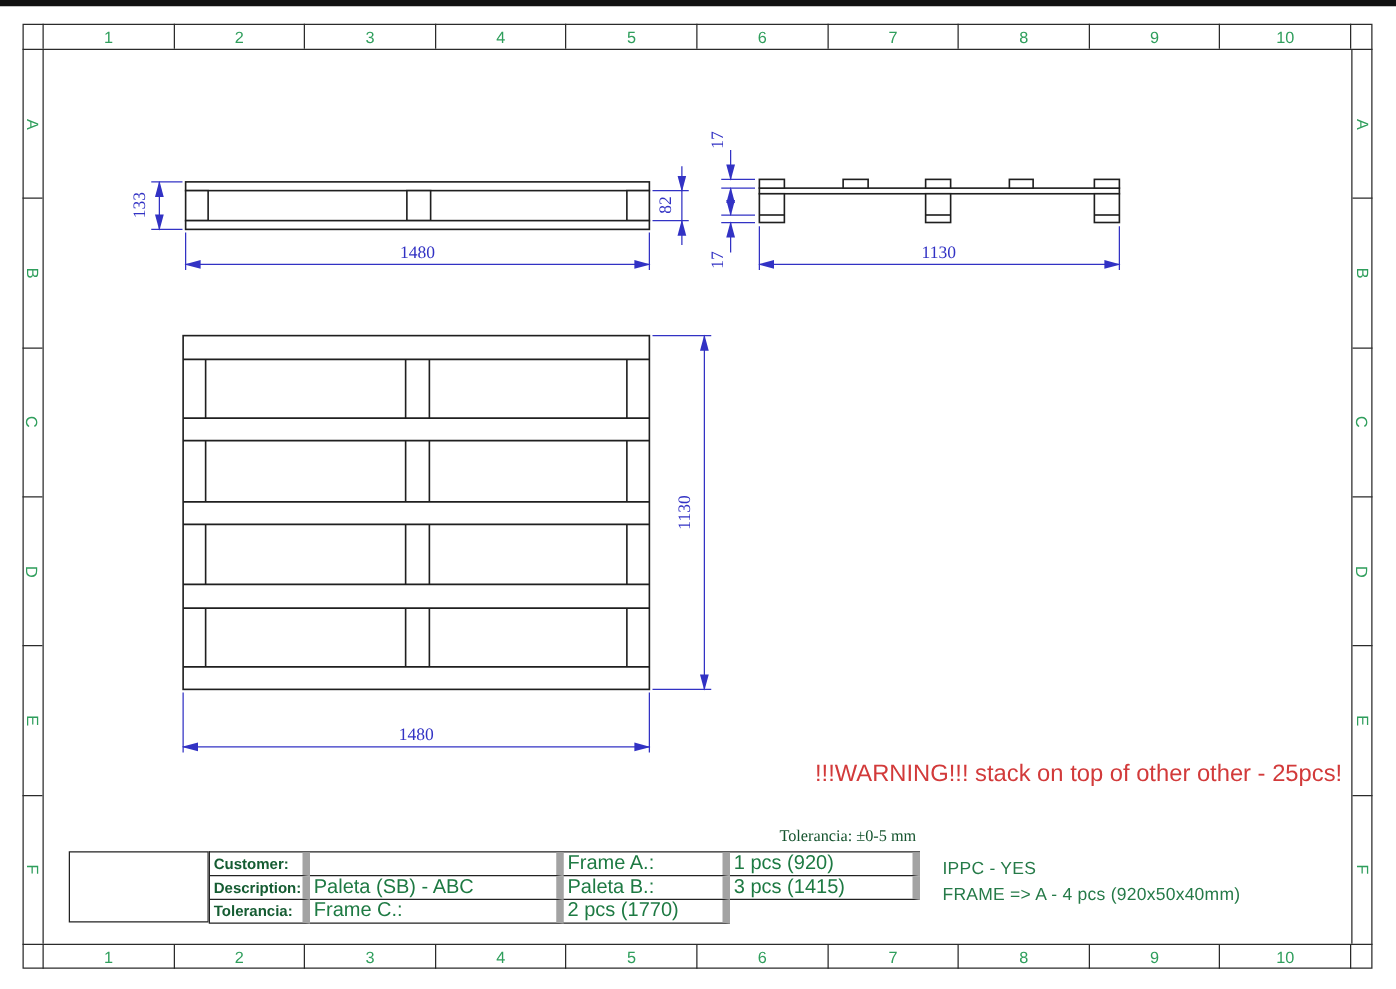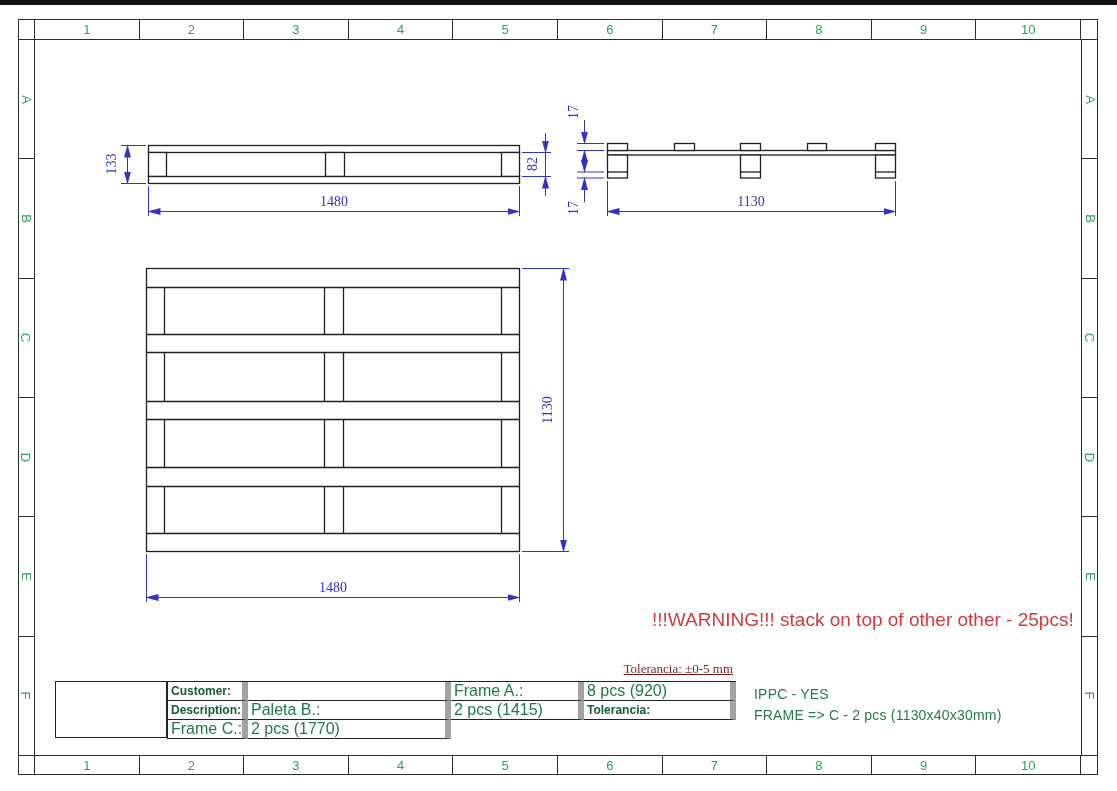--- a/index.html
+++ b/index.html
@@ -22,21 +22,21 @@
   .band-top .gcell:last-child,.band-bottom .gcell:last-child{border-right:none;}
   .band-left .gcell,.band-right .gcell{border-bottom:1px solid #2b2b2b;}
   .band-left .gcell:last-child,.band-right .gcell:last-child{border-bottom:none;}
   .corner{flex:0 0 17px;}
   .rot90{transform:rotate(90deg);}
   
   .drawing{position:absolute;left:0;top:0;}
   
   .warning{position:absolute;left:652px;top:609px;font-size:19px;color:#d23a3a;white-space:nowrap;}
   .tolerance{position:absolute;left:560px;top:661px;width:173px;text-align:right;
-             font-family:"Liberation Serif",serif;font-size:13px;color:#7f1d1d;white-space:nowrap;text-decoration:underline;}
+             font-family:"Liberation Serif",serif;font-size:13px;color:#14532d;white-space:nowrap;}
   .notes{position:absolute;left:754px;top:653px;font-size:14px;line-height:21px;
          color:#257a48;white-space:nowrap;letter-spacing:0.2px;margin-top:31px;}
   
   .left-box{position:absolute;left:55px;top:681px;width:112px;height:57px;border:1px solid #222;background:#fff;}
   .title-block{position:absolute;left:167px;top:681px;display:grid;
                grid-template-columns:80px 203px 133px 152px;grid-auto-rows:19px;
                border-left:1px solid #222;border-top:1px solid #222;background:#fff;}
   .tb-cell{border-right:6px solid #a3a3a3;border-bottom:1px solid #222;
            display:flex;align-items:center;padding:0 3px;overflow:hidden;white-space:nowrap;}
   .tb-label{font-weight:bold;font-size:12px;color:#155c32;}
@@ -239,31 +239,32 @@
       <text x="333" y="592">1480</text>
     </g>
   </svg>
 
   <div class="warning">!!!WARNING!!! stack on top of other other - 25pcs!</div>
 
   <div class="tolerance">Tolerancia: ±0-5 mm</div>
 
   <div class="notes">
     <div>IPPC - YES</div>
-    <div>FRAME =&gt; C - 2 pcs (1130x40x30mm)</div>
+    <div>FRAME =&gt; A - 4 pcs (920x50x40mm)</div>
   </div>
 
   <div class="left-box"></div>
   <div class="title-block">
     <div class="tb-cell tb-label">Customer:</div>
     <div class="tb-cell tb-value"></div>
     <div class="tb-cell tb-value">Frame A.:</div>
-    <div class="tb-cell tb-value">8 pcs (920)</div>
+    <div class="tb-cell tb-value">1 pcs (920)</div>
 
     <div class="tb-cell tb-label">Description:</div>
+    <div class="tb-cell tb-value">Paleta (SB) - ABC</div>
     <div class="tb-cell tb-value">Paleta B.:</div>
-    <div class="tb-cell tb-value">2 pcs (1415)</div>
+    <div class="tb-cell tb-value">3 pcs (1415)</div>
 
     <div class="tb-cell tb-label">Tolerancia:</div>
     <div class="tb-cell tb-value">Frame C.:</div>
     <div class="tb-cell tb-value">2 pcs (1770)</div>
   </div>
 </div>
 
 </body></html>

